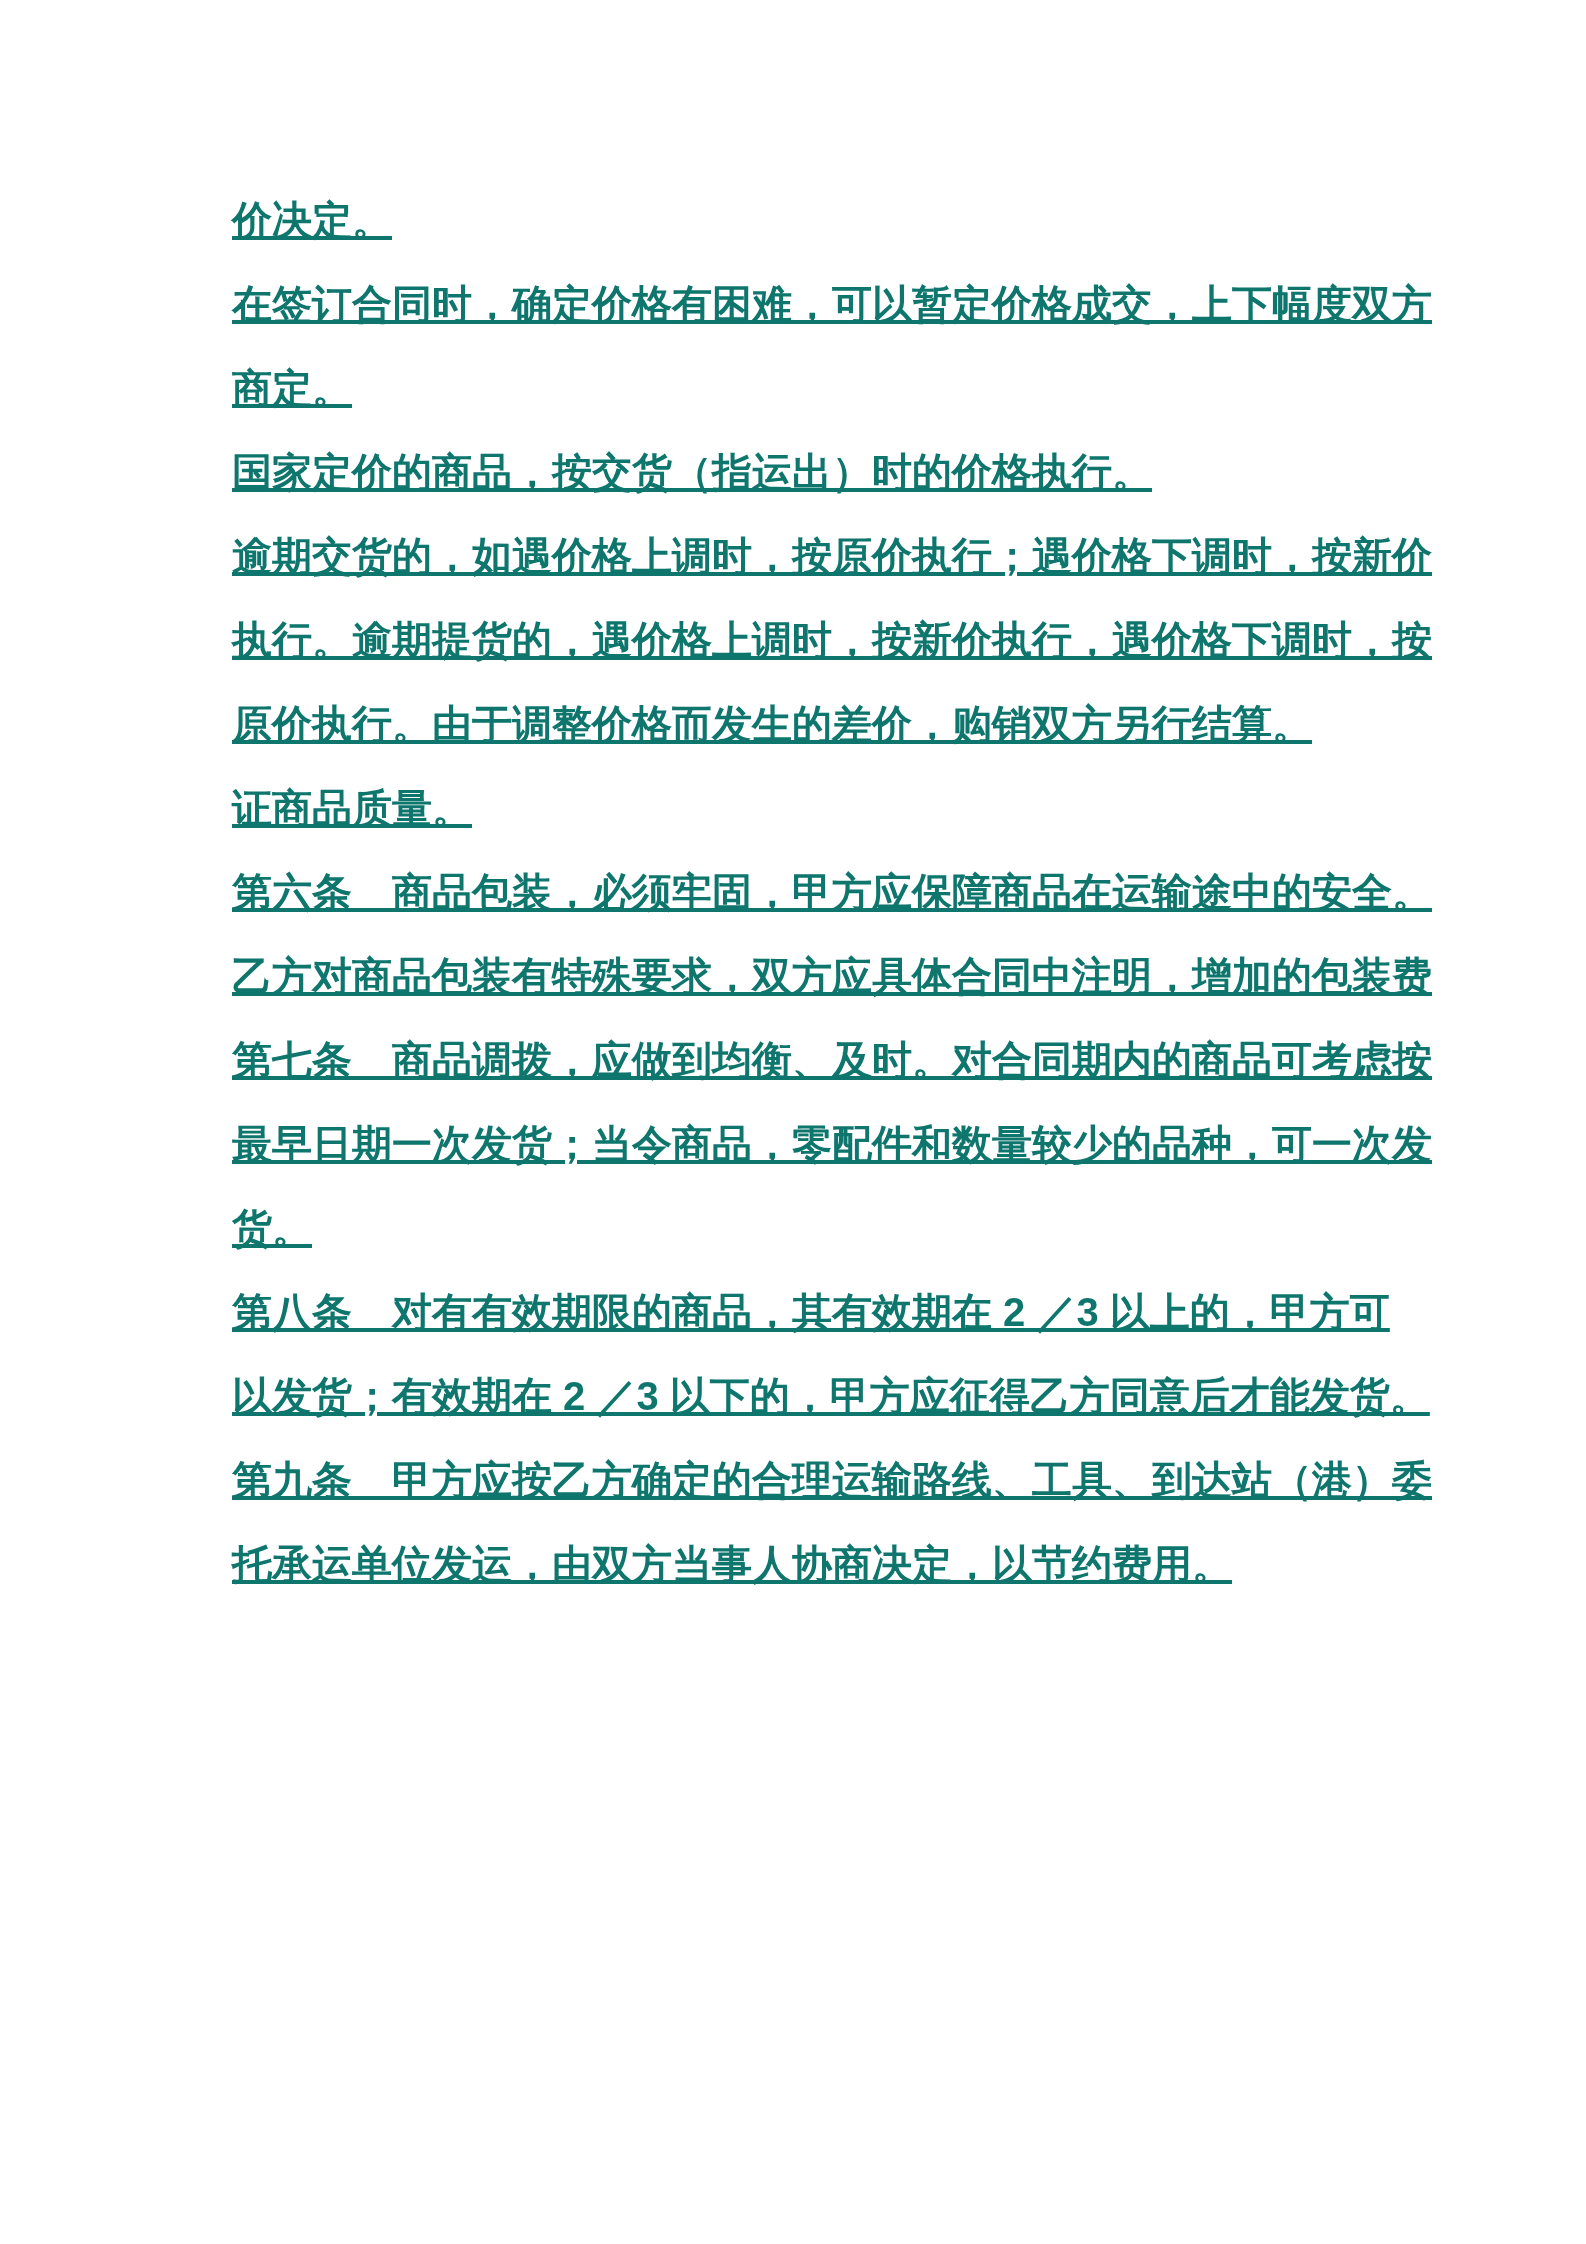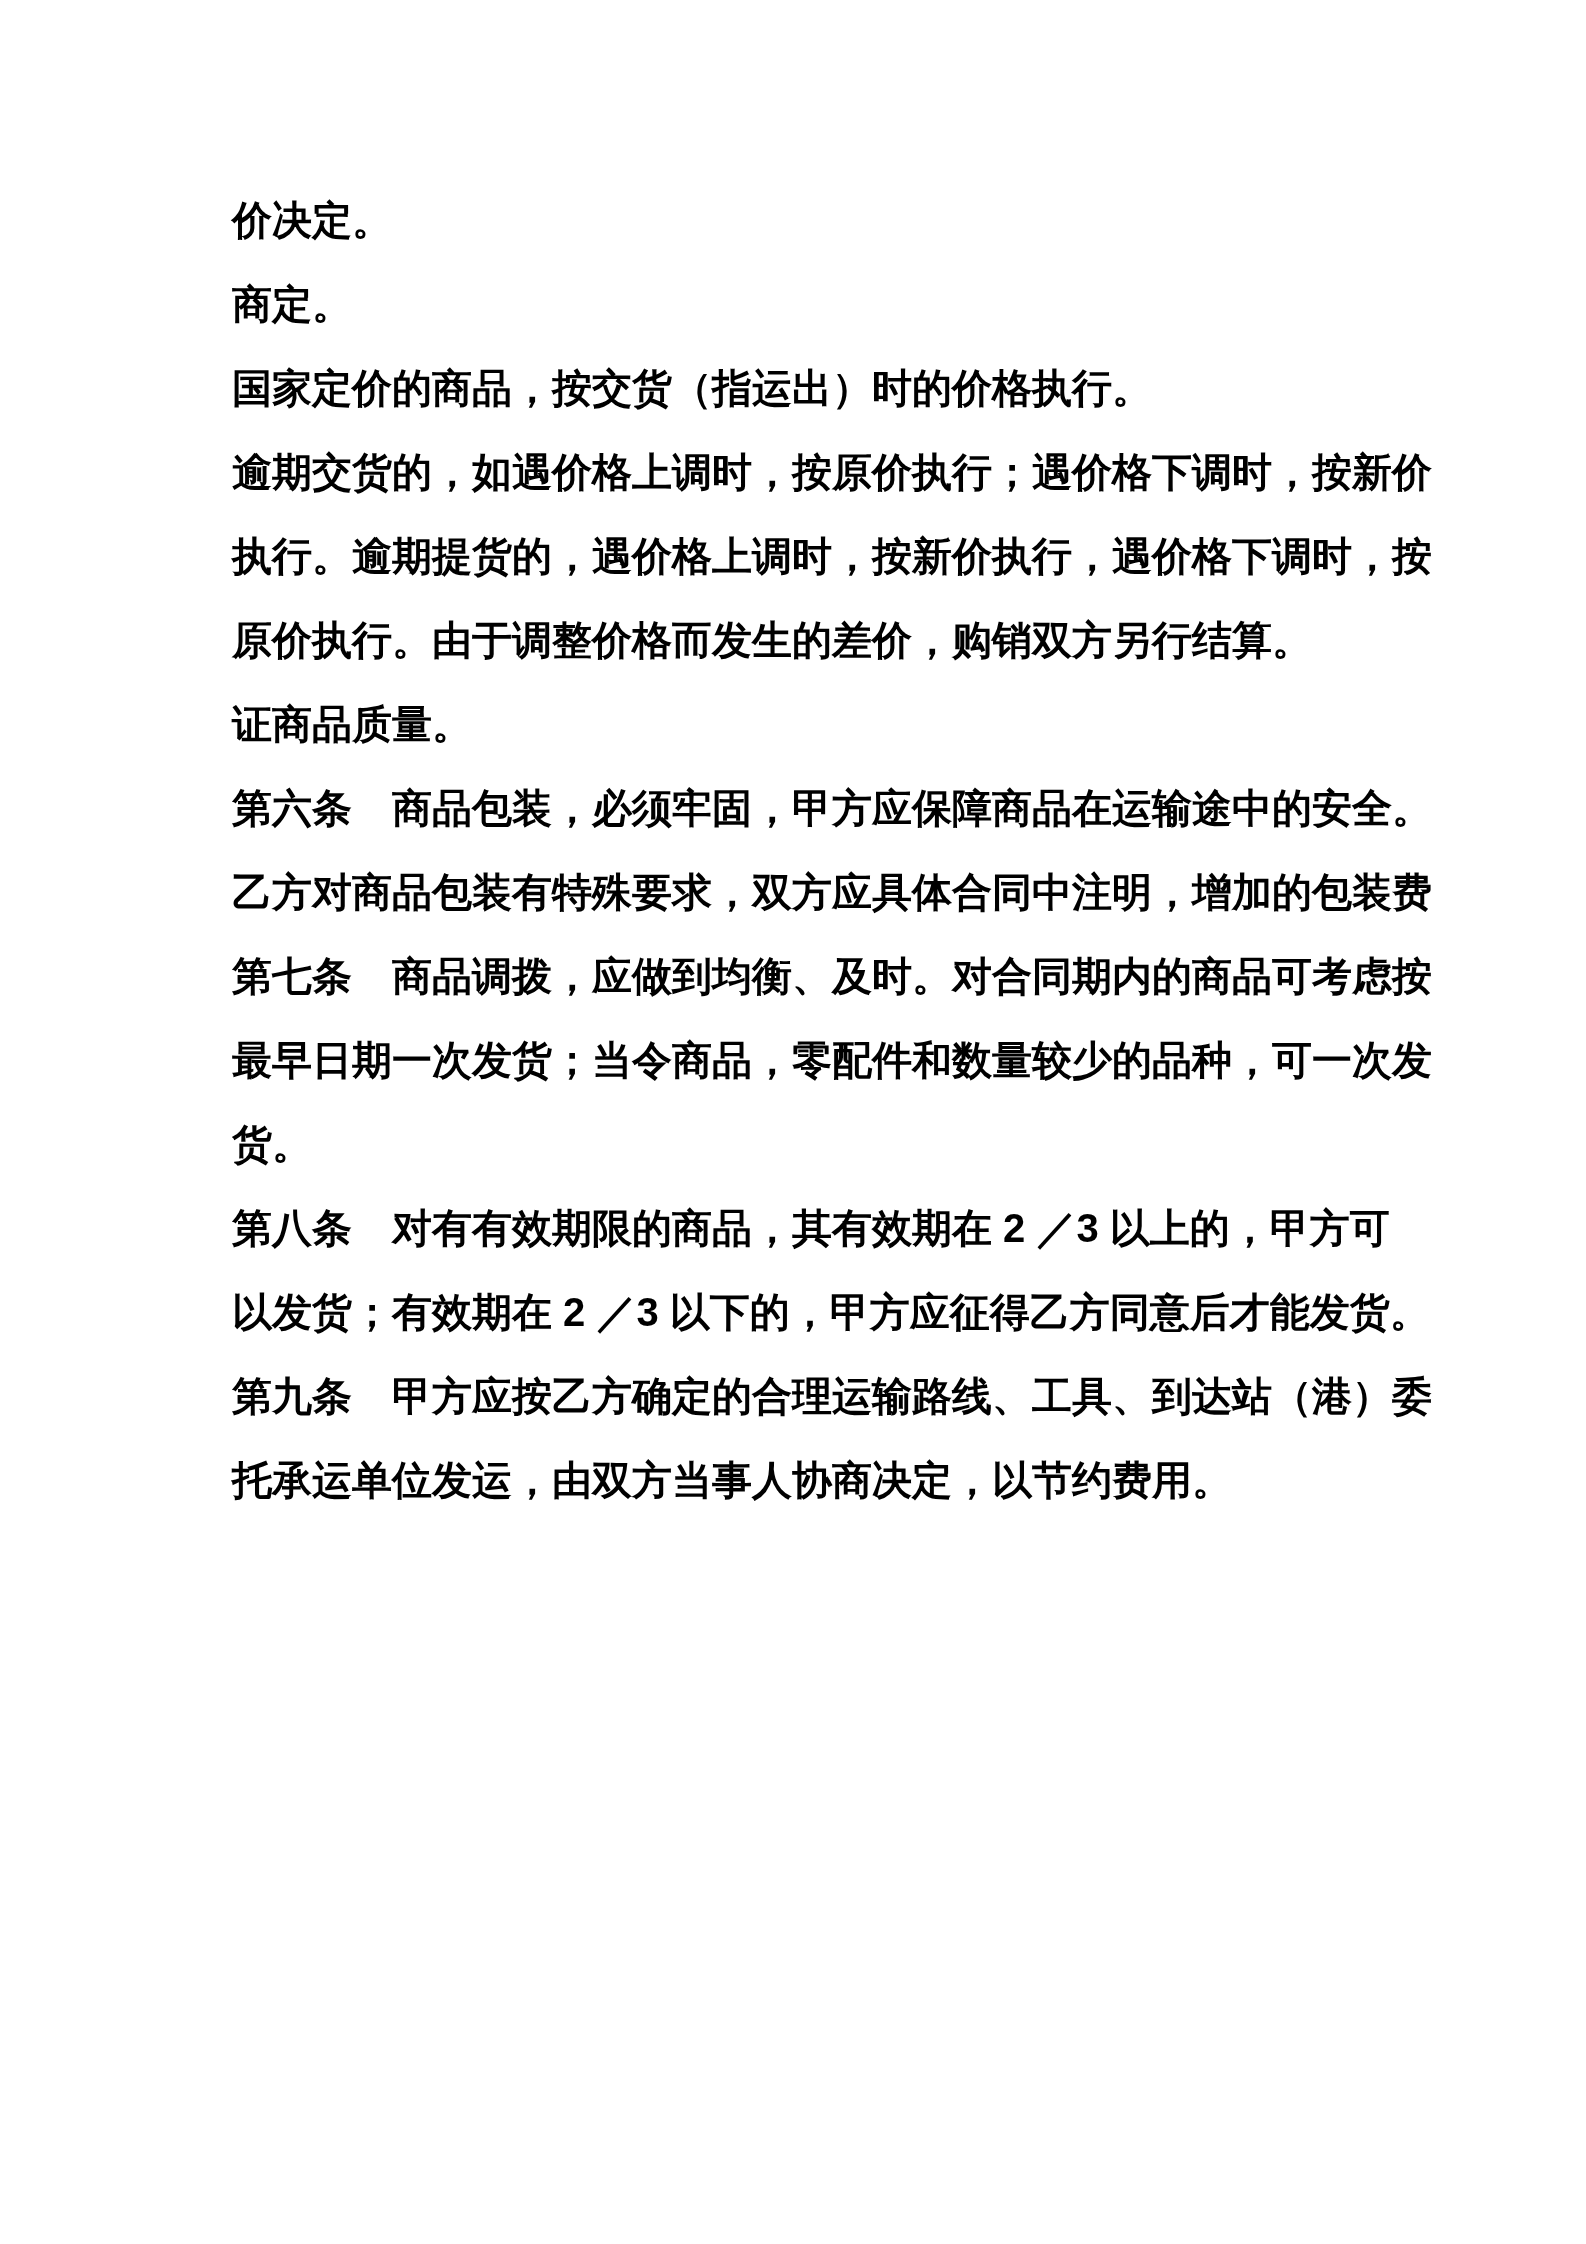--- a/index.html
+++ b/index.html
@@ -18,32 +18,34 @@
     position: absolute;
     left: 232px;
     top: 178px;
     width: 1205px;
   }
   .line {
     height: 84px;
     line-height: 84px;
     font-size: 40px;
     font-weight: 600;
-    color: #000000;
+    color: #0f766e;
     font-family: "Liberation Sans", sans-serif;
     white-space: pre;
     letter-spacing: 0;
+    text-decoration: underline;
   }
 </style>
 </head>
 <body>
 
 <div class="page">
   <div class="text-block">
     <div class="line">价决定。</div>
+    <div class="line">在签订合同时，确定价格有困难，可以暂定价格成交，上下幅度双方</div>
     <div class="line">商定。</div>
     <div class="line">国家定价的商品，按交货（指运出）时的价格执行。</div>
     <div class="line">逾期交货的，如遇价格上调时，按原价执行；遇价格下调时，按新价</div>
     <div class="line">执行。逾期提货的，遇价格上调时，按新价执行，遇价格下调时，按</div>
     <div class="line">原价执行。由于调整价格而发生的差价，购销双方另行结算。</div>
     <div class="line">证商品质量。</div>
     <div class="line">第六条　商品包装，必须牢固，甲方应保障商品在运输途中的安全。</div>
     <div class="line">乙方对商品包装有特殊要求，双方应具体合同中注明，增加的包装费</div>
     <div class="line">第七条　商品调拨，应做到均衡、及时。对合同期内的商品可考虑按</div>
     <div class="line">最早日期一次发货；当令商品，零配件和数量较少的品种，可一次发</div>

